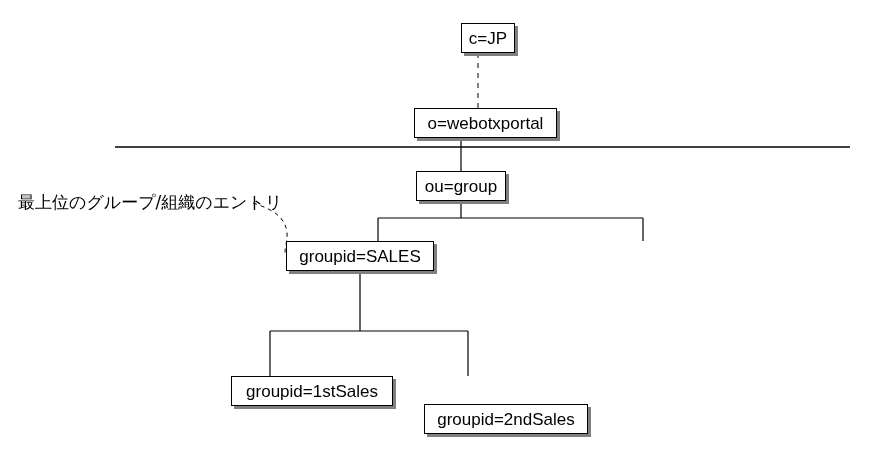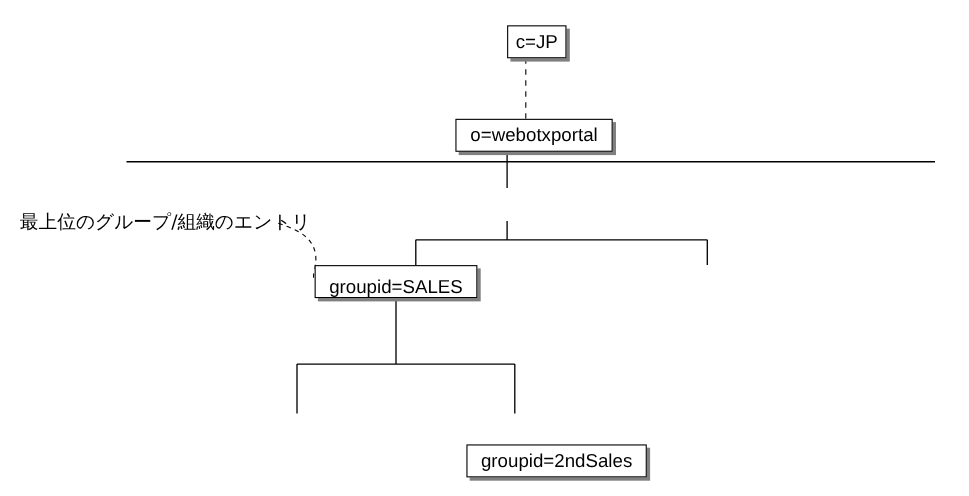--- a/index.html
+++ b/index.html
@@ -89,24 +89,30 @@
   <div class="annotation" style="left:18px; top:193px;">最上位のグループ/組織のエントリ</div>
 
   <div class="node-box" style="left:461px; top:23px; width:54px; height:30px;">
     <span class="node-label">c=JP</span>
   </div>
 
   <div class="node-box" style="left:414px; top:108px; width:143px; height:30px;">
     <span class="node-label">o=webotxportal</span>
   </div>
 
+  <div class="node-box" style="left:416px; top:171px; width:90px; height:30px;">
+    <span class="node-label">ou=group</span>
+  </div>
 
-  <div class="node-box" style="left:286px; top:241px; width:148px; height:30px;align-items:flex-end;">
+  <div class="node-box" style="left:286px; top:241px; width:148px; height:30px;">
     <span class="node-label">groupid=SALES</span>
   </div>
 
 
+  <div class="node-box" style="left:231px; top:376px; width:162px; height:30px;">
+    <span class="node-label">groupid=1stSales</span>
+  </div>
 
   <div class="node-box" style="left:424px; top:376px; width:164px; height:30px;margin-top:28px;">
     <span class="node-label">groupid=2ndSales</span>
   </div>
 
 </div>
 
 </body></html>

